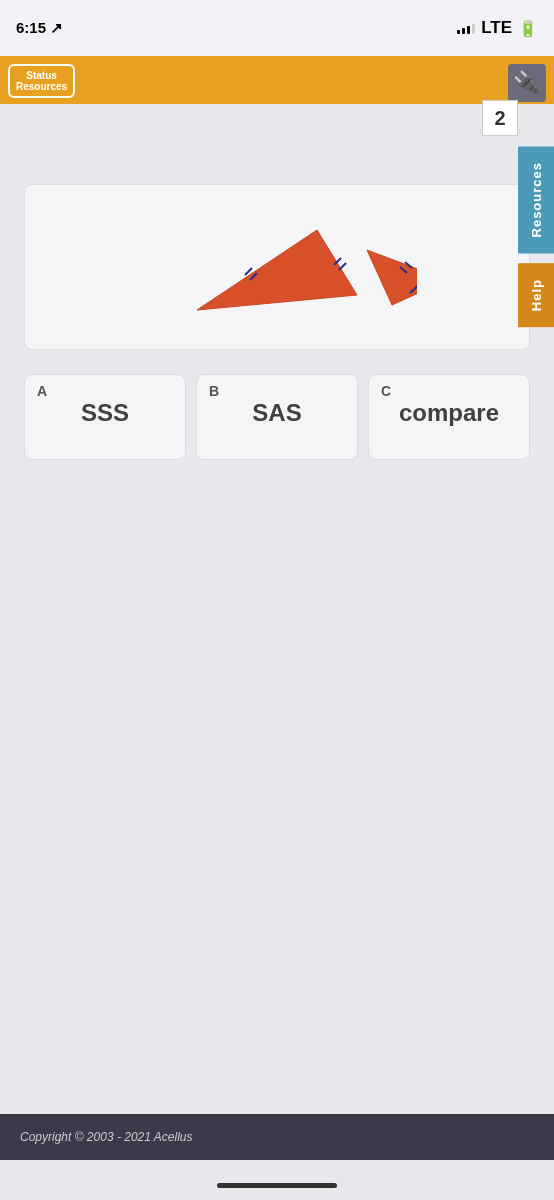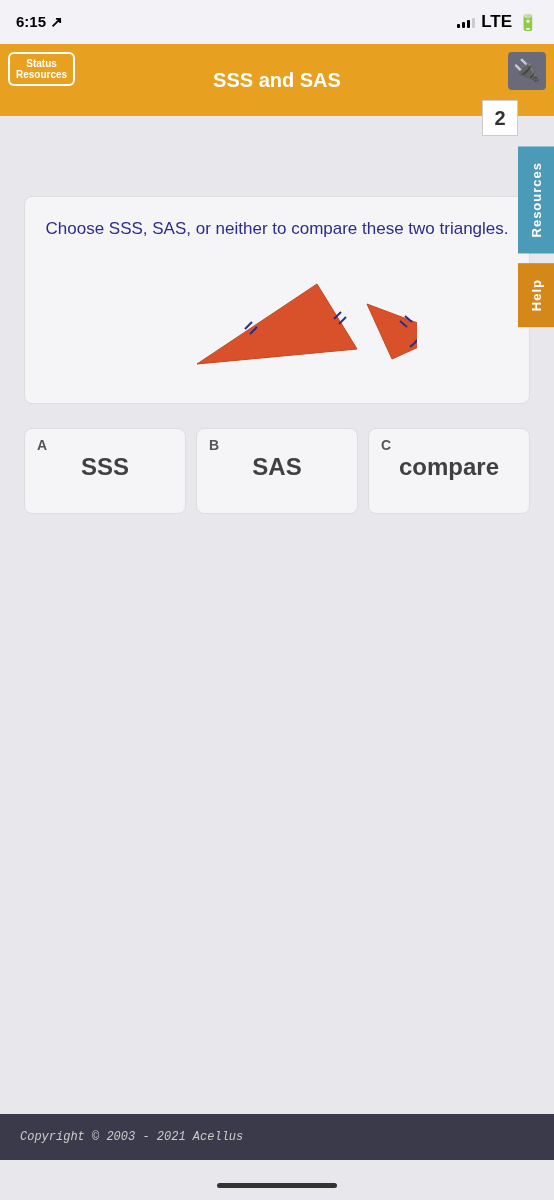--- a/index.html
+++ b/index.html
@@ -8,21 +8,21 @@
       width: 554px;
       height: 1200px;
       font-family: -apple-system, BlinkMacSystemFont, 'Helvetica Neue', Arial, sans-serif;
       background: #e8e8ec;
       position: relative;
       overflow: hidden;
     }
 
     
     .status-bar {
-      height: 44px;
+      height: 56px;
       background: #f2f2f7;
       display: flex;
       align-items: center;
       justify-content: space-between;
       padding: 16px 16px;
       font-size: 15px;
       font-weight: 600;
     }
     .status-time { font-size: 15px; font-weight: 700; }
     .status-icons { display: flex; align-items: center; gap: 6px; font-size: 12px; }
@@ -30,21 +30,21 @@
     .signal-bars span {
       background: #000;
       width: 3px;
       display: inline-block;
       border-radius: 1px;
     }
 
     
     .header {
       background: #E8A020;
-      height: 72px;
+      height: 48px;
       display: flex;
       align-items: center;
       justify-content: center;
       position: relative;
     }
     .header-title {
       color: #fff;
       font-size: 20px;
       font-weight: 700;
       text-align: center;
@@ -206,21 +206,20 @@
       right: 0;
       background: #3a3a4a;
       padding: 14px 20px;
       text-align: left;
     }
     .footer-text {
       color: #ccc;
       font-size: 12px;
       line-height: 1.5;
       font-style: italic;
-      font-family: Liberation Mono, monospace;
     }
 
     
     .home-indicator {
       position: absolute;
       bottom: 12px;
       left: 50%;
       transform: translateX(-50%);
       width: 120px;
       height: 5px;
@@ -245,37 +244,35 @@
     <span style="font-size:17px; font-weight:700;">LTE</span>
     <span style="font-size:16px;">🔋</span>
   </div>
 </div>
 
 <div class="header">
   <div class="status-recovery-btn">
     <span>Status</span>
     <span>Resources</span>
   </div>
-  <div class="header-title">SSS and SAS</div>
   <div class="header-icon">
     <span class="plug-icon">🔌</span>
   </div>
 </div>
 
 <div class="page-number-container">2</div>
 
 <div class="right-tabs">
   <div class="right-tab resources" style="margin-top: 46px;">Resources</div>
   <div class="right-tab help" style="margin-top: 6px;">Help</div>
 </div>
 
 <div class="main-content">
 
   <div class="question-card">
-    <div class="question-text">Choose SSS, SAS, or neither to compare these two triangles.</div>
 
     <div class="triangle-container">
       <svg width="280" height="110" viewBox="0 0 280 110">
 
         <polygon points="60,100 180,20 220,85" fill="#d9512a" stroke="#c44820" stroke-width="1"></polygon>
 
         <line x1="108" y1="65" x2="115" y2="58" stroke="#2c2c8a" stroke-width="2"></line>
         <line x1="113" y1="70" x2="120" y2="63" stroke="#2c2c8a" stroke-width="2"></line>
 
         <line x1="197" y1="55" x2="204" y2="48" stroke="#2c2c8a" stroke-width="2"></line>

